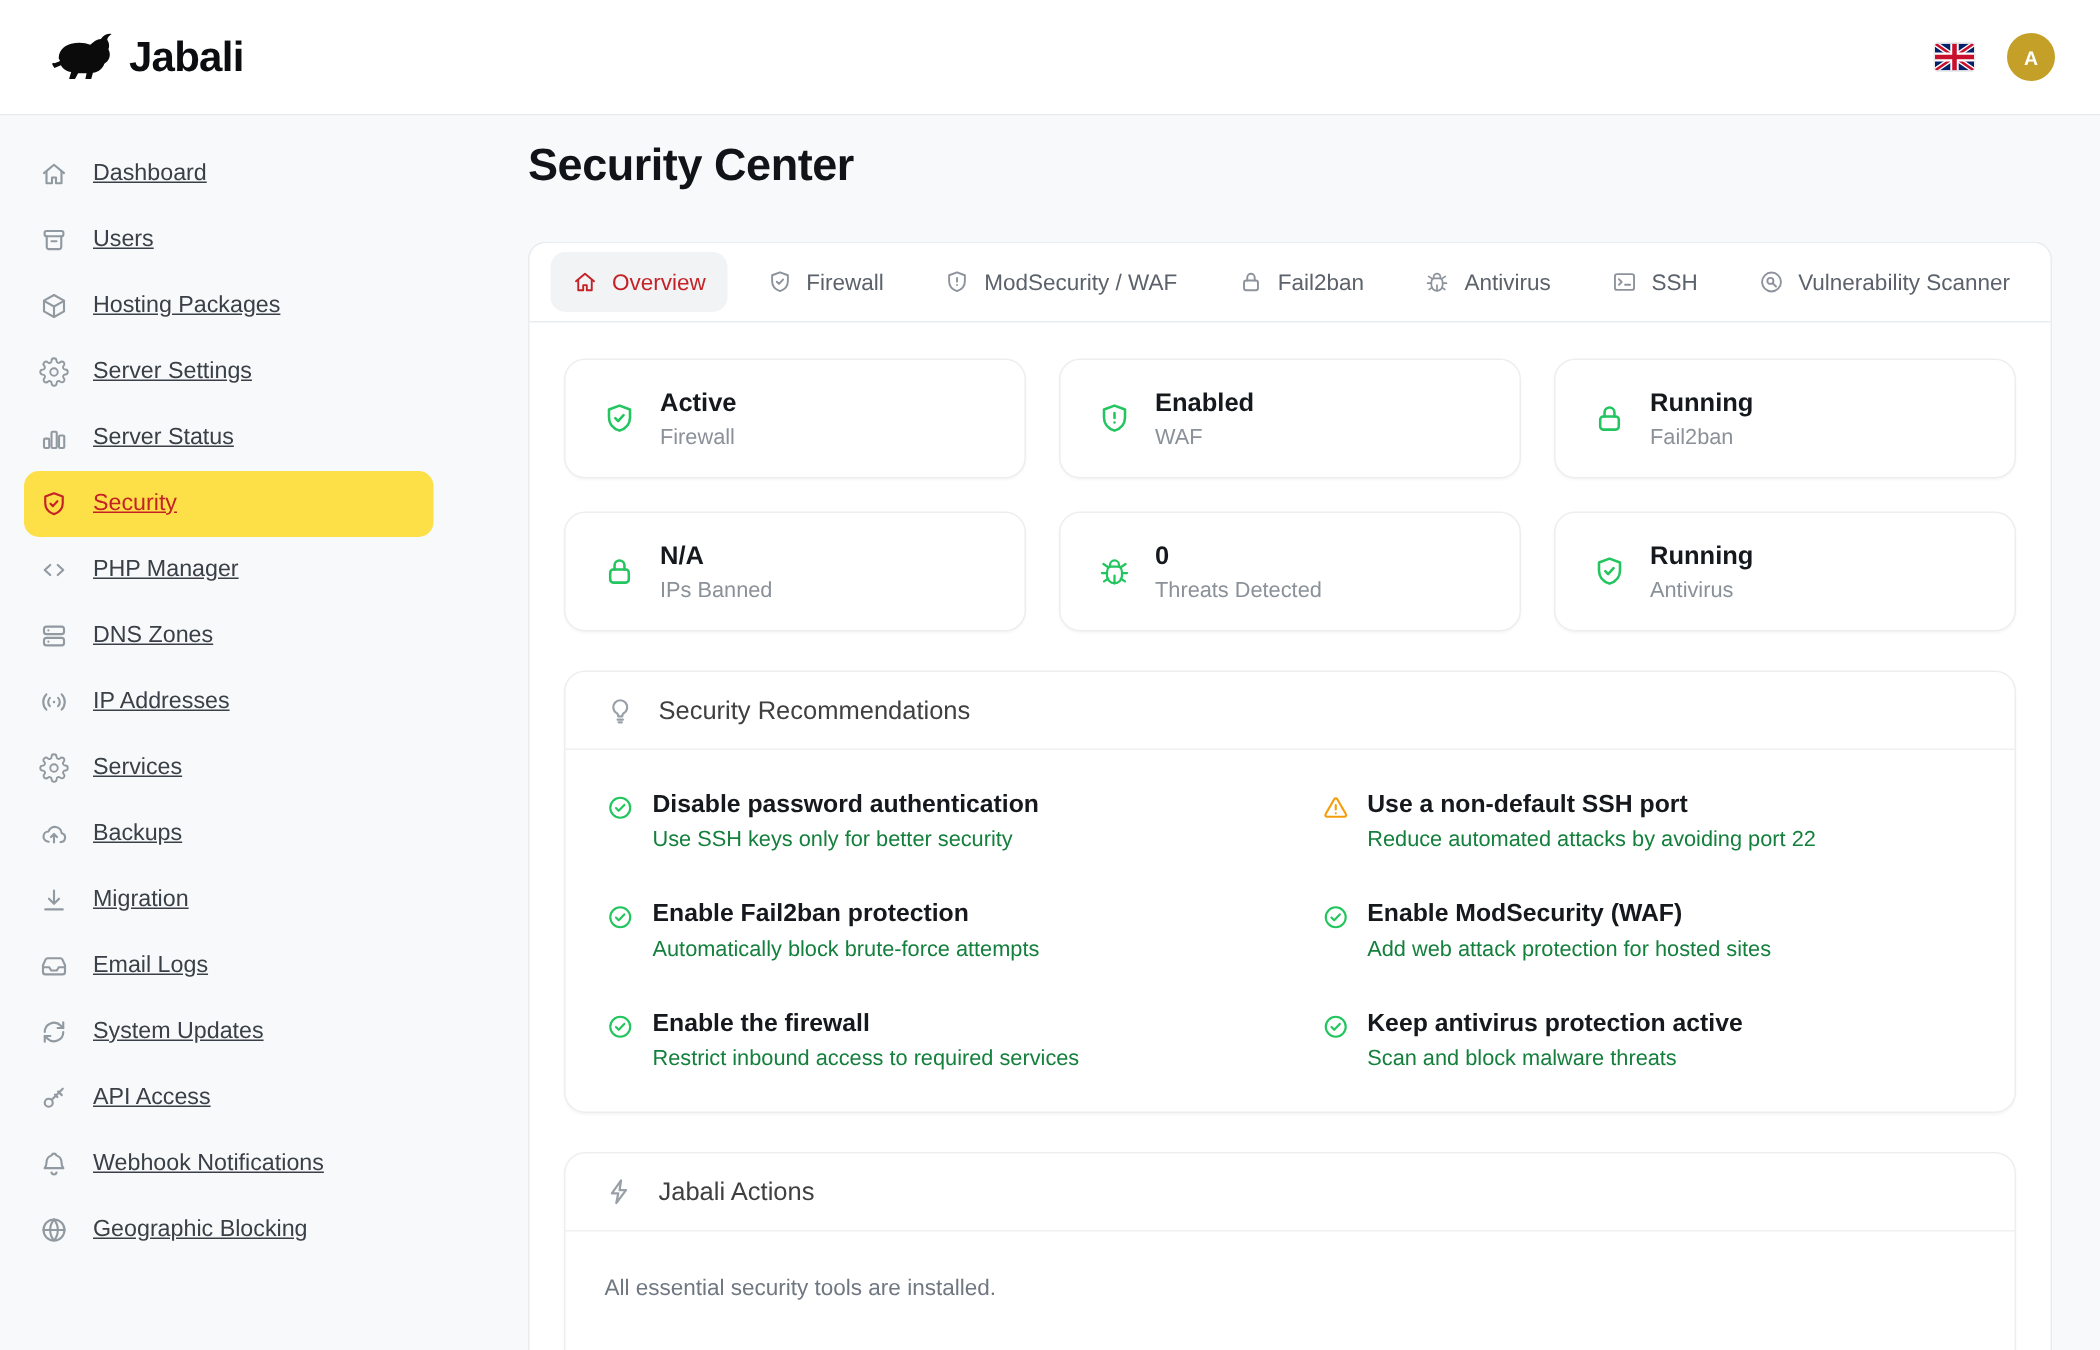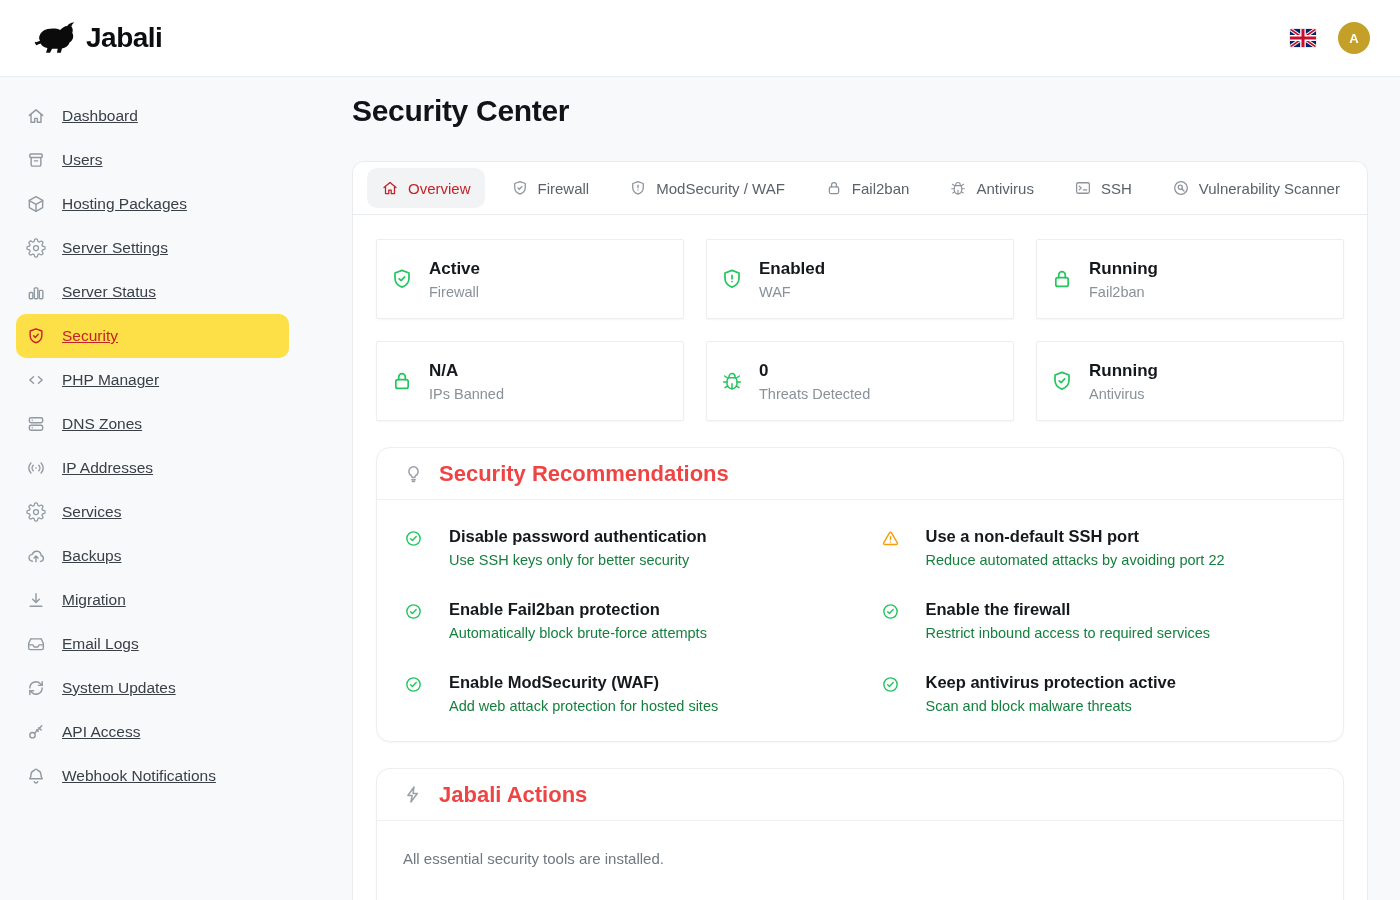--- a/index.html
+++ b/index.html
@@ -55,40 +55,40 @@
     font-size:15px; color:#5b626b; cursor:pointer; white-space:nowrap;
   }
   .tab .t-icon { width:18px; height:18px; color:#8d939c; }
   .tab.active { background:#f1f3f5; color:var(--accent); }
   .tab.active .t-icon { color:var(--accent); }
 
   .panel-body { padding:24px 23px 0 23px; }
 
   .stat-grid { display:grid; grid-template-columns:repeat(3,1fr); gap:22px; }
   .stat-card {
-    background:#fff; border:1px solid #eceef0; border-radius:2px;
-    height:80px; padding:0 20px 0 13px; display:flex; align-items:center; gap:15px;
+    background:#fff; border:1px solid #eceef0; border-radius:14px;
+    height:80px; padding:0 20px 0 24px; display:flex; align-items:center; gap:15px;
     box-shadow:0 1px 2px rgba(20,24,31,.04);
   }
   .stat-card .c-icon { width:24px; height:24px; color:var(--green); flex:0 0 24px; }
   .stat-value { font-size:17px; font-weight:700; color:#15181c; }
   .stat-label { font-size:14.5px; color:#8a9199; margin-top:5px; }
 
   .section-card {
     background:#fff; border:1px solid #eceef0; border-radius:14px; margin-top:26px;
     box-shadow:0 1px 2px rgba(20,24,31,.04);
   }
   .section-head { display:flex; align-items:center; gap:15px; height:52px; padding:0 26px; border-bottom:1px solid #eef0f2; }
   .section-head .h-icon { width:21px; height:21px; color:#9aa0a8; }
-  .section-title { font-size:22px; font-weight:700; color:#ef4444; }
+  .section-title { font-size:17px; font-weight:400; color:#404040; }
   .rec-grid {
     padding:27px 26px 27px 27px;
     display:grid; grid-template-columns:1fr 1fr; column-gap:40px; row-gap:32px;
   }
-  .rec-item { display:flex; gap:26px; }
+  .rec-item { display:flex; gap:12px; }
   .rec-item .r-icon { width:19px; height:19px; margin-top:2px; flex:0 0 19px; }
   .rec-item .r-icon.ok { color:var(--green); }
   .rec-item .r-icon.warning { color:var(--amber); }
   .rec-title { font-size:16.5px; font-weight:700; color:#15181c; }
   .rec-sub { font-size:14.5px; color:#15803d; margin-top:6px; }
 
   .qa-card { border-bottom:none; border-radius:14px 14px 0 0; min-height:160px; }
   .qa-message { padding:29px 26px; font-size:15px; color:#6f7781; }
 </style>
 </head>
@@ -262,20 +262,29 @@
       </div>
       <div class="side-item">
         <span class="s-icon">
           <svg viewBox="0 0 24 24" width="100%" height="100%" fill="none" stroke="currentColor" stroke-width="1.7" stroke-linecap="round" stroke-linejoin="round">
             <path d="M10.1 5.1a2 2 0 0 1 3.8 0c2.7 1 4.1 3.2 4.1 5.7 0 2 .5 3.3 1.5 4.5H4.5c1-1.2 1.5-2.5 1.5-4.5 0-2.5 1.4-4.7 4.1-5.7z"></path>
             <path d="M10 18.9a2.1 2.1 0 0 0 4 0"></path>
           </svg>
         </span>
         <span>Webhook Notifications</span>
       </div>
+      <div class="side-item">
+        <span class="s-icon">
+          <svg viewBox="0 0 24 24" width="100%" height="100%" fill="none" stroke="currentColor" stroke-width="1.7" stroke-linecap="round" stroke-linejoin="round">
+            <circle cx="12" cy="12" r="8.4"></circle>
+            <path d="M3.6 12h16.8M12 3.6a13 13 0 0 1 0 16.8M12 3.6a13 13 0 0 0 0 16.8"></path>
+          </svg>
+        </span>
+        <span>Geographic Blocking</span>
+      </div>
     </div>
 </nav>
 
 <main class="main">
   <h1 class="page-title">Security Center</h1>
 
   <div class="panel">
     <div class="tab-row" id="tab-list">
         <div class="tab active">
           <span class="t-icon">
@@ -472,34 +481,34 @@
               </span>
             </div>
             <div class="rec-item">
               <span class="r-icon ok">
                 <svg viewBox="0 0 24 24" width="100%" height="100%" fill="none" stroke="currentColor" stroke-width="1.8" stroke-linecap="round" stroke-linejoin="round">
                   <circle cx="12" cy="12" r="8.4"></circle>
                   <path d="m8.4 12.3 2.3 2.3 4.7-5"></path>
                 </svg>
               </span>
               <span>
-                <div class="rec-title">Enable the firewall</div>
-                <div class="rec-sub">Restrict inbound access to required services</div>
+                <div class="rec-title">Enable ModSecurity (WAF)</div>
+                <div class="rec-sub">Add web attack protection for hosted sites</div>
               </span>
             </div>
             <div class="rec-item">
               <span class="r-icon ok">
                 <svg viewBox="0 0 24 24" width="100%" height="100%" fill="none" stroke="currentColor" stroke-width="1.8" stroke-linecap="round" stroke-linejoin="round">
                   <circle cx="12" cy="12" r="8.4"></circle>
                   <path d="m8.4 12.3 2.3 2.3 4.7-5"></path>
                 </svg>
               </span>
               <span>
-                <div class="rec-title">Enable ModSecurity (WAF)</div>
-                <div class="rec-sub">Add web attack protection for hosted sites</div>
+                <div class="rec-title">Enable the firewall</div>
+                <div class="rec-sub">Restrict inbound access to required services</div>
               </span>
             </div>
             <div class="rec-item">
               <span class="r-icon ok">
                 <svg viewBox="0 0 24 24" width="100%" height="100%" fill="none" stroke="currentColor" stroke-width="1.8" stroke-linecap="round" stroke-linejoin="round">
                   <circle cx="12" cy="12" r="8.4"></circle>
                   <path d="m8.4 12.3 2.3 2.3 4.7-5"></path>
                 </svg>
               </span>
               <span>

